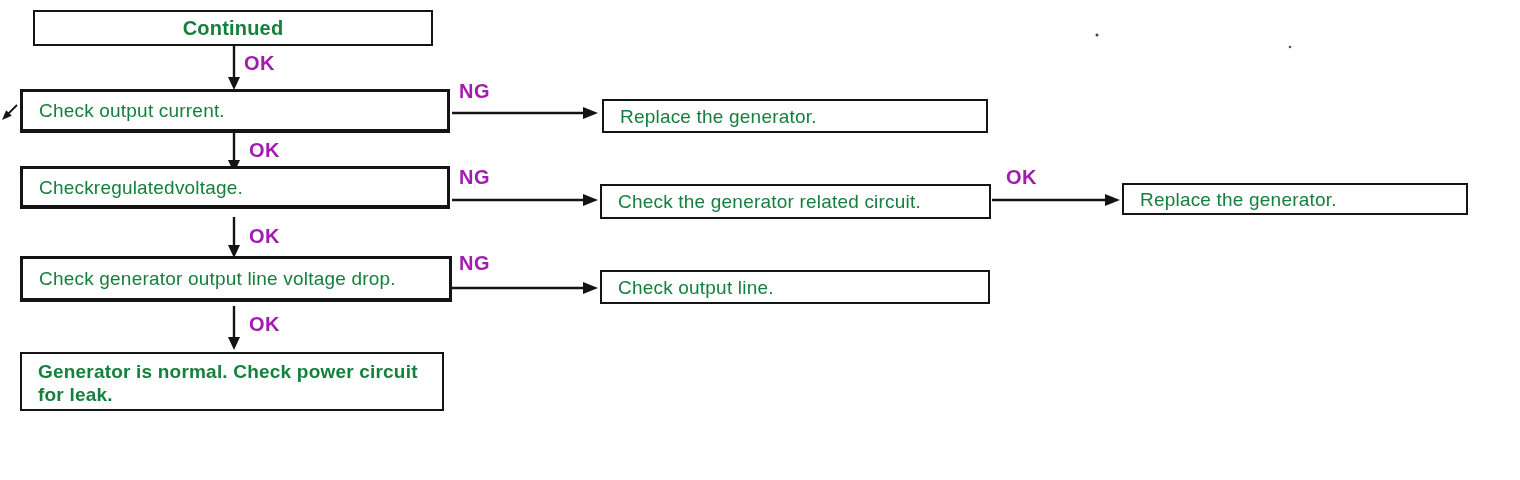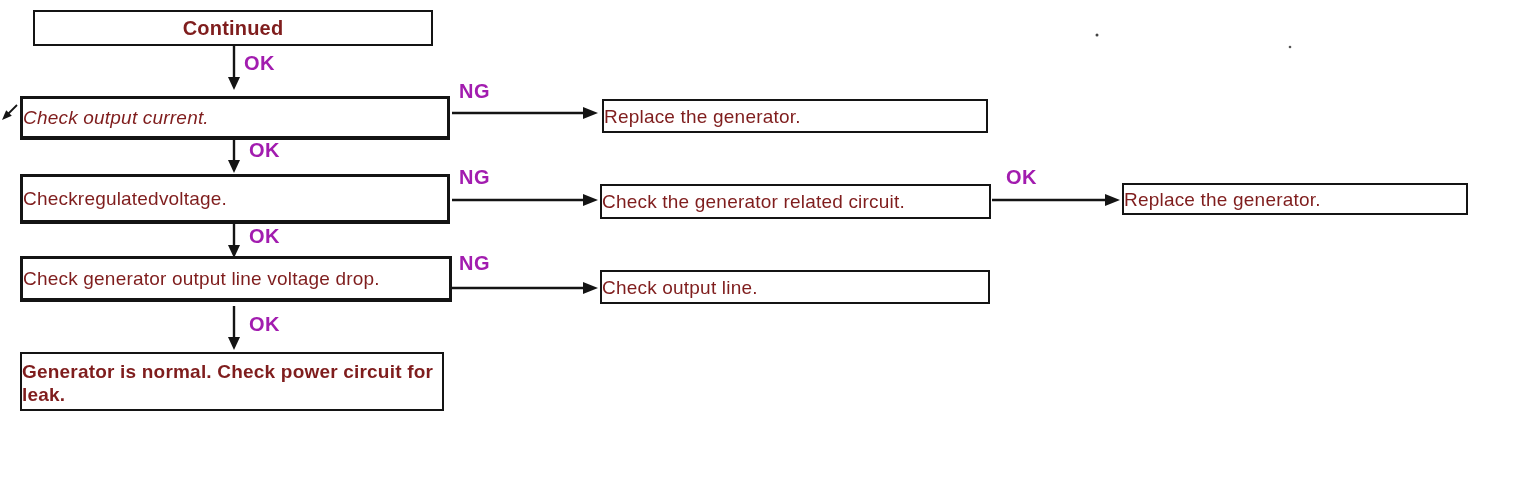--- a/index.html
+++ b/index.html
@@ -12,25 +12,25 @@
     overflow:hidden;
   }
   .wires{position:absolute;left:0;top:0;width:1520px;height:480px;}
   .node{
     position:absolute;
     box-sizing:border-box;
     background:#ffffff;
     border:2px solid #141414;
     display:flex;
     align-items:center;
-    padding:0 0;
+    padding:0 16px;
     font-size:19px;
     line-height:23px;
     letter-spacing:0.2px;
-    color:#7f1d1d;
+    color:#15803d;
   }
   .node.thick{border-width:3px;border-bottom-width:4px;}
   .node.center{justify-content:center;font-weight:bold;font-size:20px;}
   .node.multiline{align-items:flex-start;padding-top:6px;}
   .edge-label{
     position:absolute;
     font-size:20px;
     font-weight:bold;
     letter-spacing:0.5px;
     color:#a21caf;
@@ -87,25 +87,25 @@
 
       <circle cx="1097" cy="35" r="1.5" stroke="none" fill="#444444"></circle>
       <circle cx="1290" cy="47" r="1.3" stroke="none" fill="#555555"></circle>
     </g>
   </svg>
 
   <div class="node center" style="left:33px;top:10px;width:400px;height:36px;">
     <span>Continued</span>
   </div>
 
-  <div class="node thick" style="left:20px;top:96px;width:430px;height:44px;font-style:italic;">
+  <div class="node thick" style="left:20px;top:89px;width:430px;height:44px;">
     <span>Check output current.</span>
   </div>
 
-  <div class="node thick" style="left:20px;top:174px;width:430px;height:50px;">
+  <div class="node thick" style="left:20px;top:166px;width:430px;height:43px;">
     <span>Checkregulatedvoltage.</span>
   </div>
 
   <div class="node thick" style="left:20px;top:256px;width:432px;height:46px;">
     <span>Check generator output line voltage drop.</span>
   </div>
 
   <div class="node multiline" style="left:20px;top:352px;width:424px;height:59px;font-weight:bold;">
     <span>Generator is normal. Check power circuit for leak.</span>
   </div>

